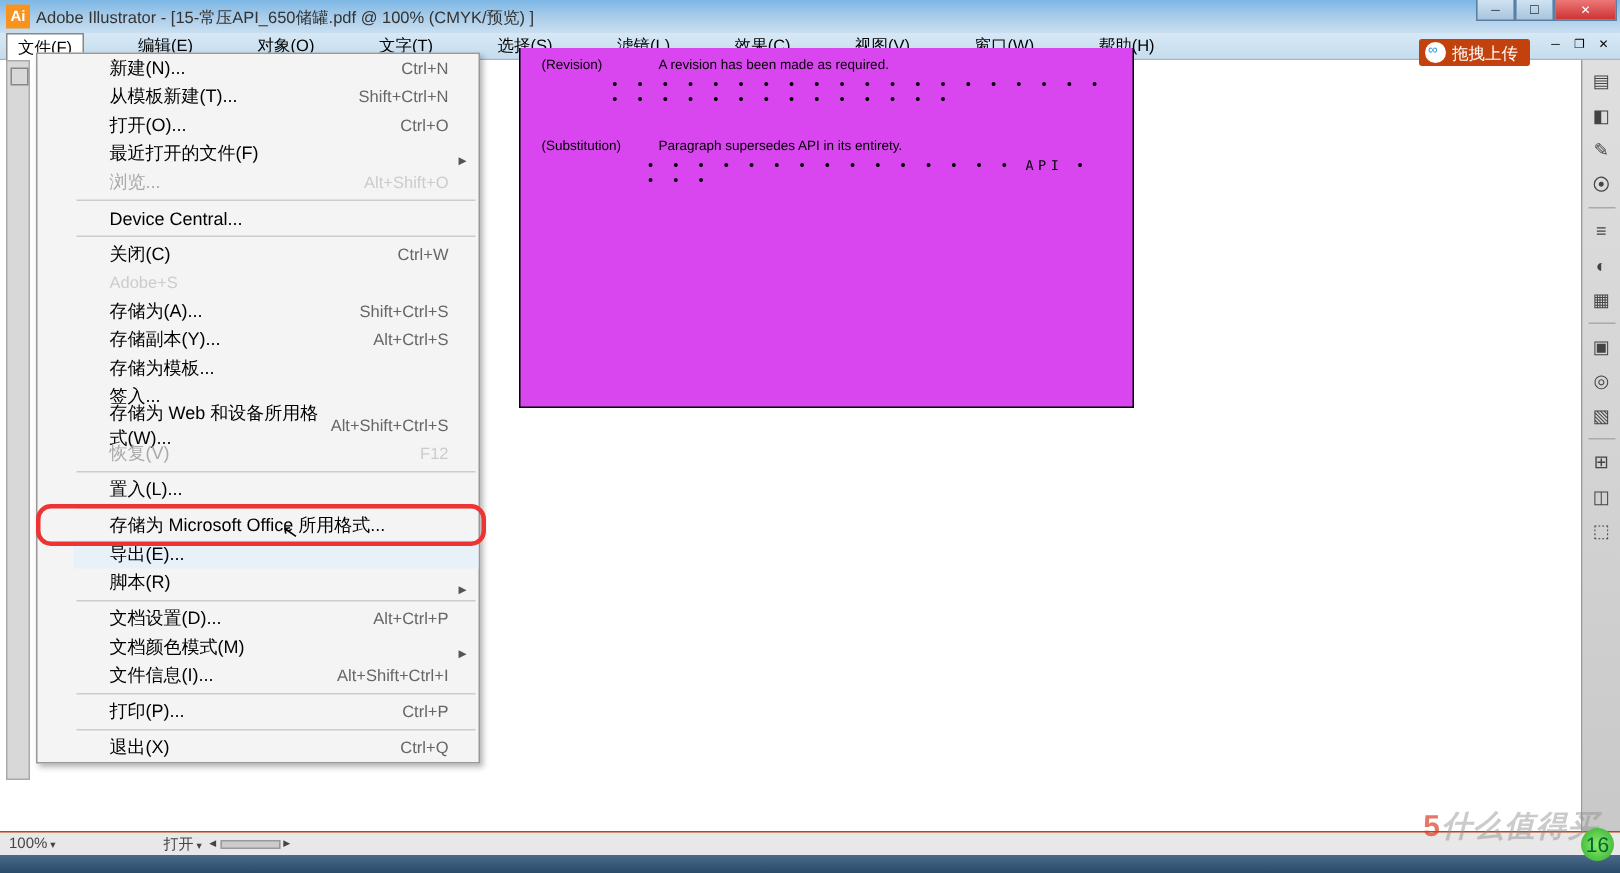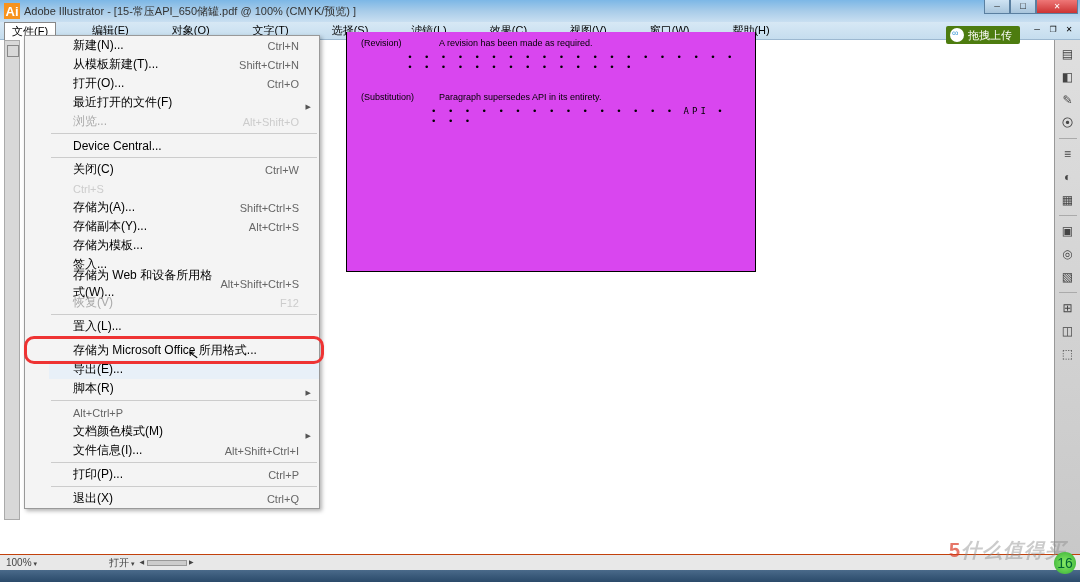--- a/index.html
+++ b/index.html
@@ -1,35 +1,35 @@
 <!DOCTYPE html>
 <html><head>
 <meta charset="utf-8">
 <style>
 * { margin:0; padding:0; box-sizing:border-box; font-family:"Microsoft YaHei","Segoe UI",Tahoma,sans-serif; }
 body { width:1080px; height:582px; overflow:hidden; background:#fff; position:relative; }
 
 
 .titlebar { height:22px; background:linear-gradient(#7cb7e6,#a8cce9 50%,#c9dff1); display:flex; align-items:center; font-size:11px; color:#333; position:relative; }
-.titlebar .ai-logo { width:16px; height:16px; background:#f7931e; margin:0 4px; display:flex; align-items:center; justify-content:center; color:#fff; font-size:13px; font-weight:bold; }
+.titlebar .ai-logo { width:16px; height:16px; background:#f7931e; margin:0 4px; display:flex; align-items:center; justify-content:center; color:#fff; font-size:10px; font-weight:bold; }
 .win-buttons { position:absolute; right:2px; top:0; display:flex; }
 .win-btn { width:26px; height:14px; border:1px solid #5a7fa0; border-top:none; display:flex; align-items:center; justify-content:center; font-size:10px; background:linear-gradient(#cfe3f3,#a8c5dc); }
 .win-btn.close { background:linear-gradient(#e77,#c33); color:#fff; width:42px; }
 .win-btn.min::before{content:"─";font-size:8px;}
 .win-btn.max::before{content:"☐";font-size:8px;}
 .win-btn.close::before{content:"✕";font-size:8px;}
 
 .menubar { height:18px; background:linear-gradient(#d7e8f5,#c5ddee); display:flex; align-items:center; font-size:11px; padding-left:4px; border-bottom:1px solid #9cb8d0; position:relative;gap:29px; }
 .menubar .mi { padding:1px 7px; cursor:default; }
 .menubar .mi.open { background:#fff; border:1px solid #888; border-bottom:none; }
 .menubar .doc-ctrl { position:absolute; right:4px; top:0; display:flex; gap:2px; }
 .menubar .doc-ctrl span { width:14px; height:14px; font-size:8px; display:flex; align-items:center; justify-content:center; }
 
 
-.sync-pill { position:absolute; right:60px; top:26px; height:18px; background:#4d7c0f; color:#fff; font-size:11px; display:flex; align-items:center; padding:0 8px 0 4px; border-radius:2px; gap:4px; }
+.sync-pill { position:absolute; right:60px; top:26px; height:18px; background:#c2410c; color:#fff; font-size:11px; display:flex; align-items:center; padding:0 8px 0 4px; border-radius:2px; gap:4px; }
 .sync-pill .cloud{width:14px;height:14px;background:#fff;border-radius:50%;display:inline-block;position:relative;}
 .sync-pill .cloud::before{content:"∞";color:#3896d6;font-size:9px;position:absolute;left:2px;top:0;}
 
 
 .dropdown { position:absolute; left:24px; top:35px; width:296px; background:#f4f4f4; border:1px solid #999; box-shadow:2px 2px 4px rgba(0,0,0,0.3); font-size:12px; z-index:10;padding-left:24px; }
 .dropdown .row { display:flex; align-items:center; height:19px; padding:0 20px 0 24px; position:relative; }
 .dropdown .row.disabled { color:#aaa; }
 .dropdown .row .label { flex:1; }
 .dropdown .row .sc { color:#666; font-size:11px; }
 .dropdown .row.disabled .sc { color:#ccc; }
@@ -145,21 +145,21 @@
     <hr>
     <div class="row">
       <span class="label">Device Central...</span>
     </div>
     <hr>
     <div class="row">
       <span class="label">关闭(C)</span>
       <span class="sc">Ctrl+W</span>
     </div>
     <div class="row disabled">
-      <span class="sc">Ctrl+S</span>
+      <span class="sc">Adobe+S</span>
     </div>
     <div class="row">
       <span class="label">存储为(A)...</span>
       <span class="sc">Shift+Ctrl+S</span>
     </div>
     <div class="row">
       <span class="label">存储副本(Y)...</span>
       <span class="sc">Alt+Ctrl+S</span>
     </div>
     <div class="row">
@@ -186,20 +186,21 @@
     </div>
     <div class="row hl">
       <span class="label">导出(E)...</span>
     </div>
     <div class="row">
       <span class="label">脚本(R)</span>
       <span class="arrow"></span>
     </div>
     <hr>
     <div class="row">
+      <span class="label">文档设置(D)...</span>
       <span class="sc">Alt+Ctrl+P</span>
     </div>
     <div class="row">
       <span class="label">文档颜色模式(M)</span>
       <span class="arrow"></span>
     </div>
     <div class="row">
       <span class="label">文件信息(I)...</span>
       <span class="sc">Alt+Shift+Ctrl+I</span>
     </div>

